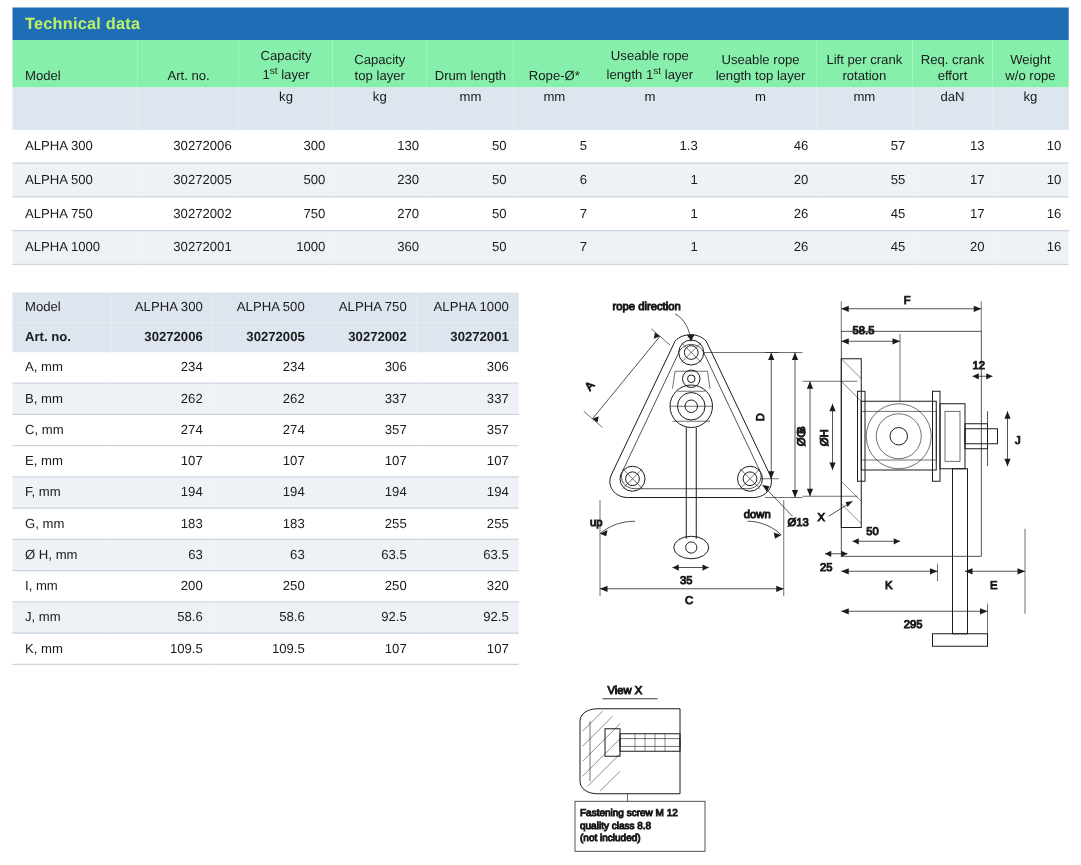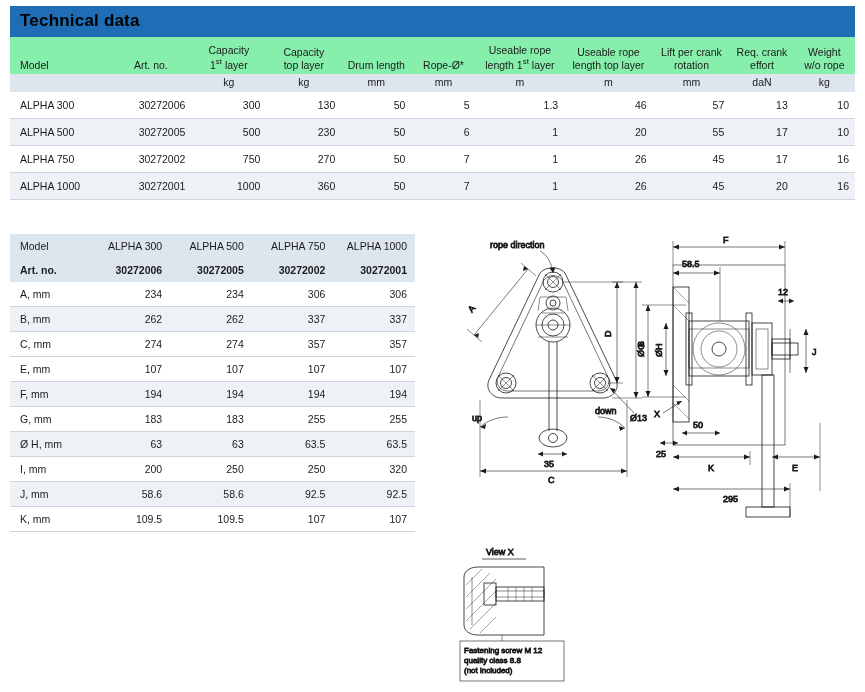--- a/index.html
+++ b/index.html
@@ -16,22 +16,22 @@
     position: relative;
     overflow: hidden;
   }
   .page {
     position: relative;
     width: 865px;
     height: 692px;
   }
   .section-title {
     background: #1f6eb5;
-    color: #000000;
-    font-size: 17px;
+    color: #bef264;
+    font-size: 13px;
     font-weight: bold;
     padding: 5px 10px 6px 10px;
     letter-spacing: 0.2px;
   }
 
   
   #tech-block {
     position: absolute;
     left: 10px;
     top: 6px;
@@ -52,21 +52,21 @@
     text-align: center;
     line-height: 1.25;
     vertical-align: bottom;
     padding-top: 7px;
     padding-bottom: 2px;
   }
   #tech-table .unit-row td {
     background: #dde5ef;
     text-align: center;
     padding-top: 2px;
-    padding-bottom: 4px;
+    padding-bottom: 20px;
   }
   #tech-table .hdr-row td.lft,
   #tech-table .unit-row td.lft {
     text-align: left;
     padding-left: 10px;
   }
   #tech-table tbody td {
     text-align: right;
     padding: 7px 6px;
     border-bottom: 1px solid #ccd4df;

